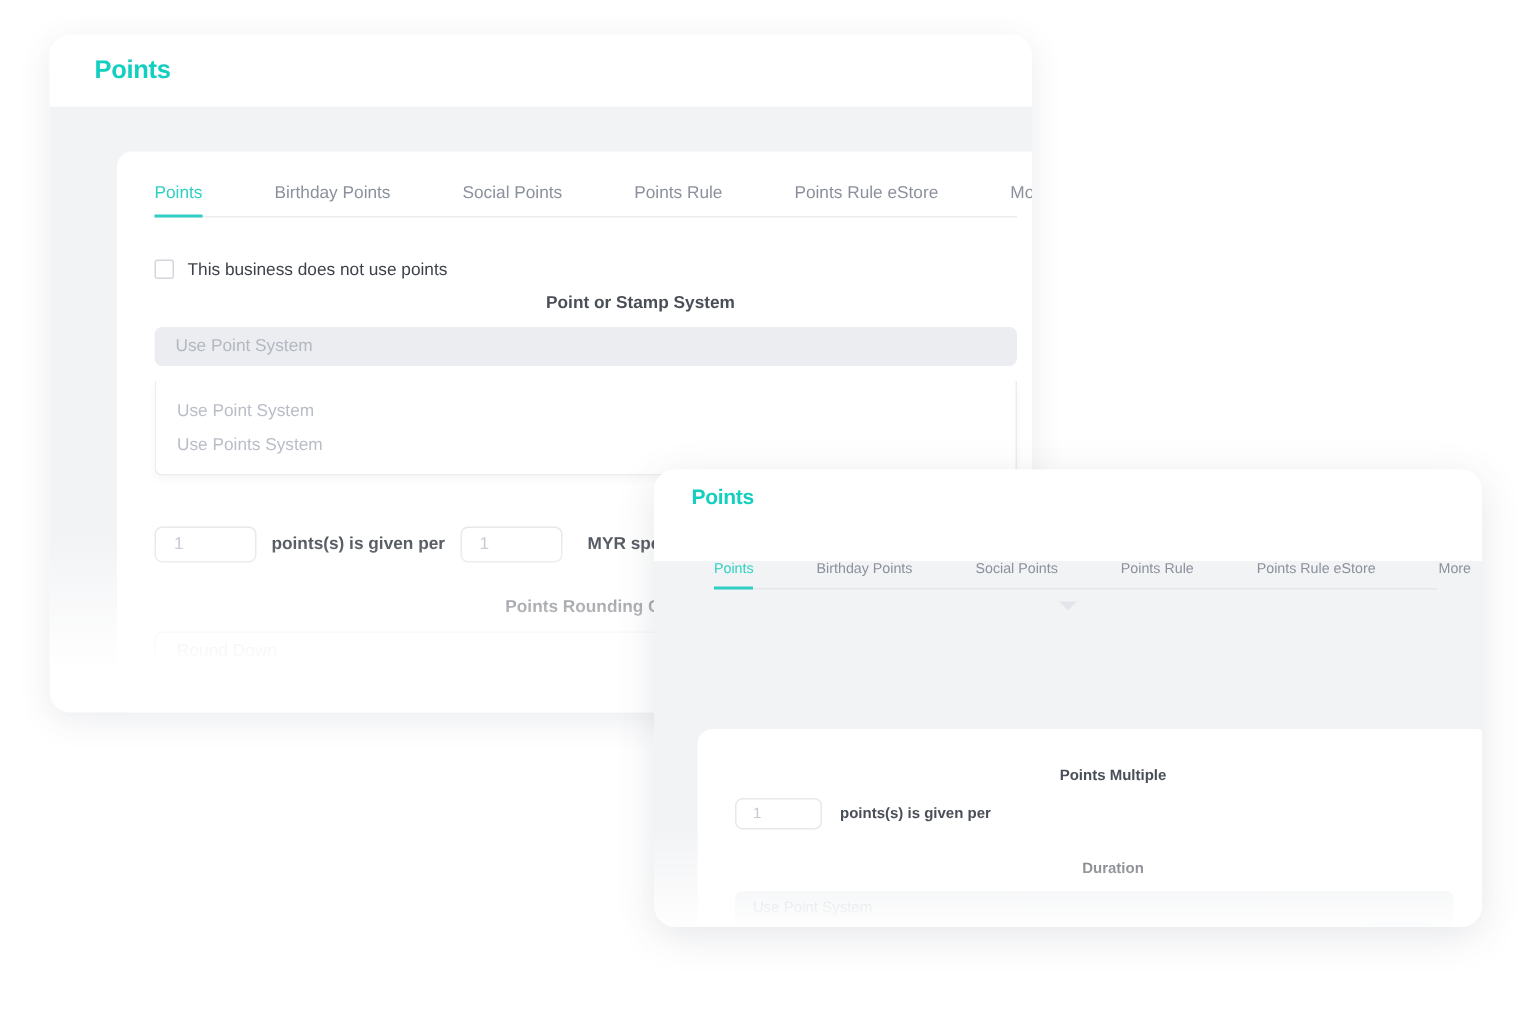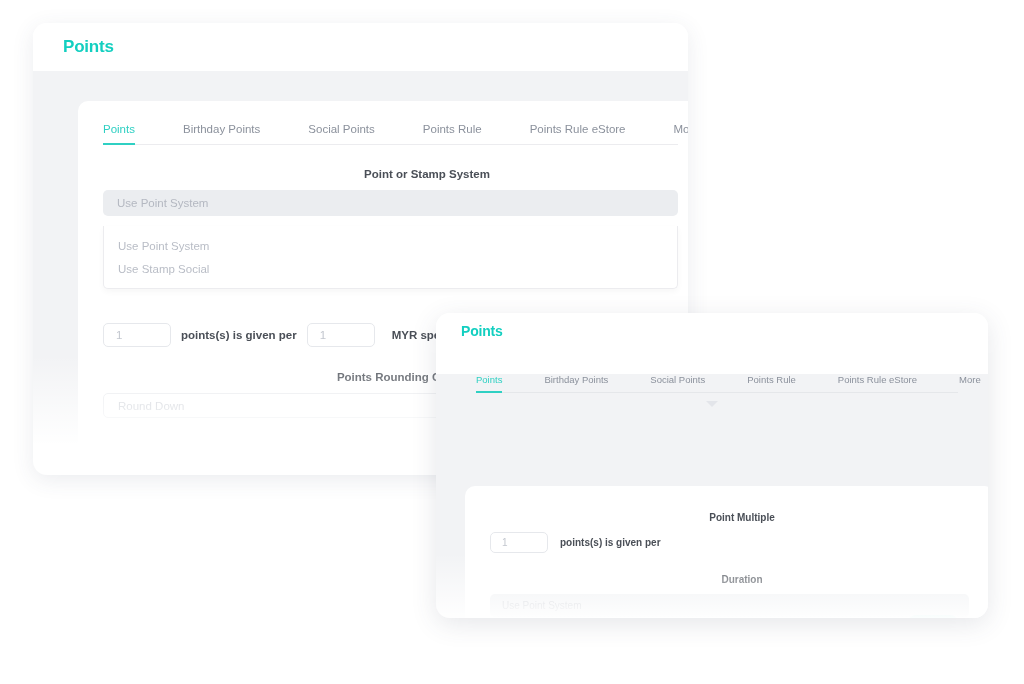--- a/index.html
+++ b/index.html
@@ -199,33 +199,37 @@
             <span>Points Rule</span>
           </div>
           <div class="tab" style="margin-right:48px;">
             <span>Points Rule eStore</span>
           </div>
           <div class="tab">
             <span>More</span>
           </div>
         </div>
 
-
-        <div class="field-label" style="margin:23px 0 0 25px; font-size:11.5px;padding-left:48px;">Point or Stamp System</div>
+        <div class="checkbox-row" style="margin:28px 0 0 25px;">
+          <div class="checkbox-box"></div>
+          <div class="checkbox-label" style="margin-left:9px; font-size:11.5px;">This business does not use points</div>
+        </div>
+
+        <div class="field-label" style="margin:10px 0 0 25px; font-size:11.5px;padding-left:48px;">Point or Stamp System</div>
 
         <div class="select-box" style="margin:10px 25px 0 25px; height:26px; padding-left:14px; font-size:11.5px;">
           <span>Use Point System</span>
         </div>
 
         <div class="dropdown-list" style="margin:10px 25px 0 25px; padding:8px 0;">
           <div class="dropdown-opt" style="height:23px; padding-left:14px; font-size:11.5px;">
             <span>Use Point System</span>
           </div>
           <div class="dropdown-opt" style="height:23px; padding-left:14px; font-size:11.5px;">
-            <span>Use Stamp Social</span>
+            <span>Use Points System</span>
           </div>
         </div>
 
         <div style="display:flex; align-items:center; margin:34px 0 0 25px; font-size:11.5px;">
           <div class="txt-input" style="width:68px; height:24px; padding-left:12px;">
             <span>1</span>
           </div>
           <div class="inline-text" style="margin:0 10px;">points(s) is given per</div>
           <div class="txt-input" style="width:68px; height:24px; padding-left:12px;">
             <span>1</span>
@@ -273,21 +277,21 @@
           <span>More</span>
         </div>
       </div>
 
       <div style="display:flex; justify-content:center; margin-top:8px;">
         <div class="chevron-down"></div>
       </div>
 
       <div class="panel">
 
-        <div class="field-label" style="margin:26px 0 0 25px; font-size:10px;">Point Multiple</div>
+        <div class="field-label" style="margin:26px 0 0 25px; font-size:10px;">Points Multiple</div>
 
         <div style="display:flex; align-items:center; margin:9px 0 0 25px; font-size:10px;">
           <div class="txt-input" style="width:58px; height:21px; padding-left:11px;">
             <span>1</span>
           </div>
           <div class="inline-text" style="margin-left:12px;">points(s) is given per</div>
         </div>
 
         <div class="field-label" style="margin:21px 0 0 25px; font-size:10px;">Duration</div>
 

